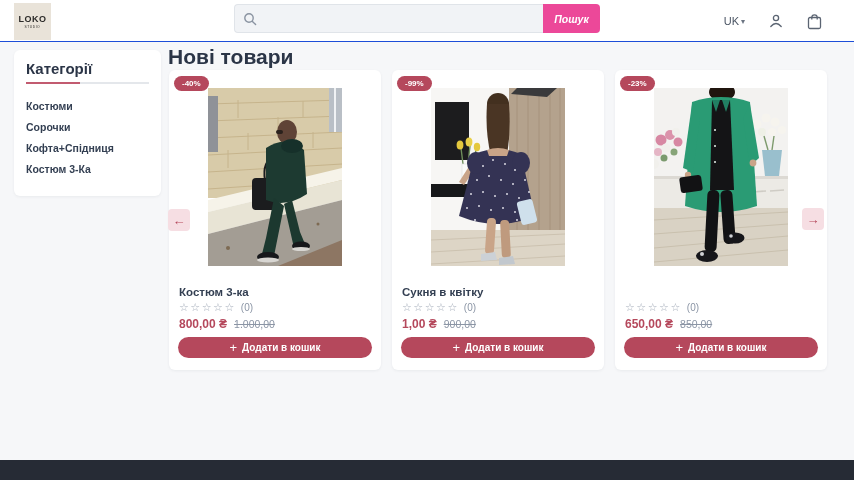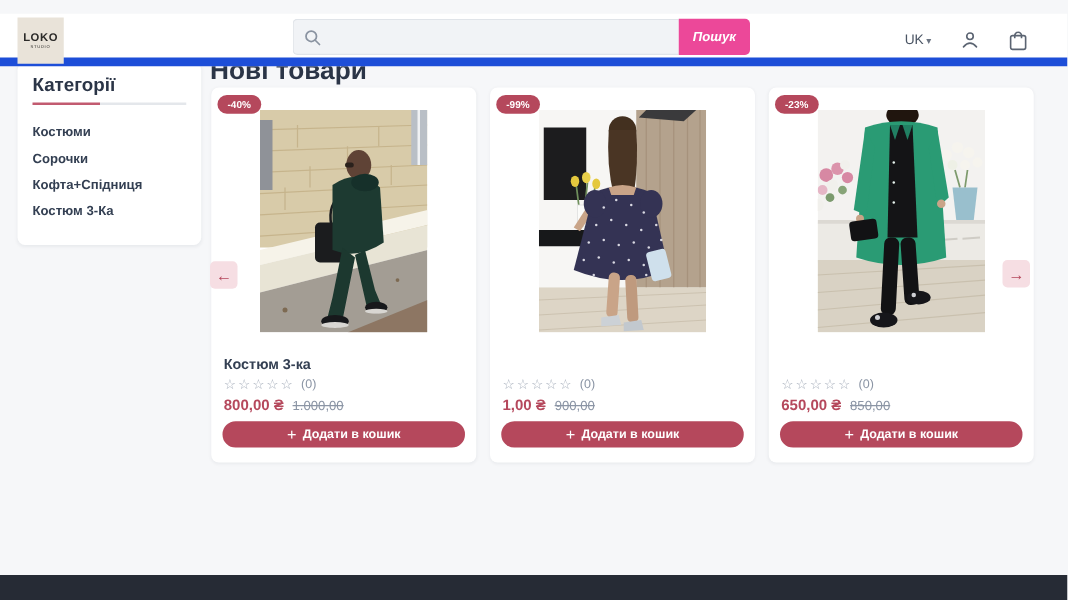--- a/index.html
+++ b/index.html
@@ -5,22 +5,22 @@
   * { margin:0; padding:0; box-sizing:border-box; }
   html,body { width:854px; height:480px; }
   body {
     font-family:"Liberation Sans", sans-serif;
     background:#f6f7f9;
     position:relative;
     overflow:hidden;
   }
   
   .header {
-    position:absolute; top:11px; left:0; width:854px; height:42px;
-    background:#ffffff; border-bottom:7px solid #1d4ed8; z-index:10;
+    position:absolute; top:0; left:0; width:854px; height:42px;
+    background:#ffffff; border-bottom:1px solid #1d4ed8; z-index:10;
   }
   .logo {
     position:absolute; left:14px; top:3px; width:37px; height:37px;
     background:#e9e3d9; display:flex; flex-direction:column;
     align-items:center; justify-content:center; cursor:pointer;
   }
   .logo-main { font-size:9px; font-weight:bold; letter-spacing:0.5px; color:#2c2b29; }
   .logo-sub  { font-size:6px; letter-spacing:1px; color:#2c2b29; transform:scale(0.55); }
   .search-wrap { position:absolute; left:234px; top:4px; display:flex; height:29px; }
   .search-box {
@@ -293,20 +293,21 @@
       <ellipse cx="67" cy="16" rx="11" ry="11" fill="#43301f"></ellipse>
       <path d="M56,16 Q54,44 60,68 L76,68 Q80,42 78,16 Z" fill="#4a3524"></path>
       <path d="M56,62 Q67,58 78,62 L76,68 L58,68 Z" fill="#c9a488"></path>
       <rect x="55" y="130" width="9" height="36" rx="4" fill="#c9a488" transform="rotate(4 59 148)"></rect>
       <rect x="70" y="132" width="9" height="38" rx="4" fill="#bf9a7e" transform="rotate(-3 74 151)"></rect>
       <polygon points="50,166 64,164 66,172 50,173" fill="#ccd1d6"></polygon>
       <polygon points="68,170 82,168 84,176 68,177" fill="#c2c8ce"></polygon>
       <rect x="88" y="112" width="16" height="24" rx="3" fill="#cfe0ec" transform="rotate(-14 96 124)"></rect>
     </svg>
   </div>
+  <div class="ptitle">Сукня в квітку</div>
   <div class="prating">
     <span class="stars">☆☆☆☆☆</span>
     <span class="rcount">(0)</span>
   </div>
   <div class="pprice">
     <span class="price-new">1,00 ₴</span>
     <span class="price-old">900,00</span>
   </div>
   <button class="add-btn">
     <span class="plus">+</span>

